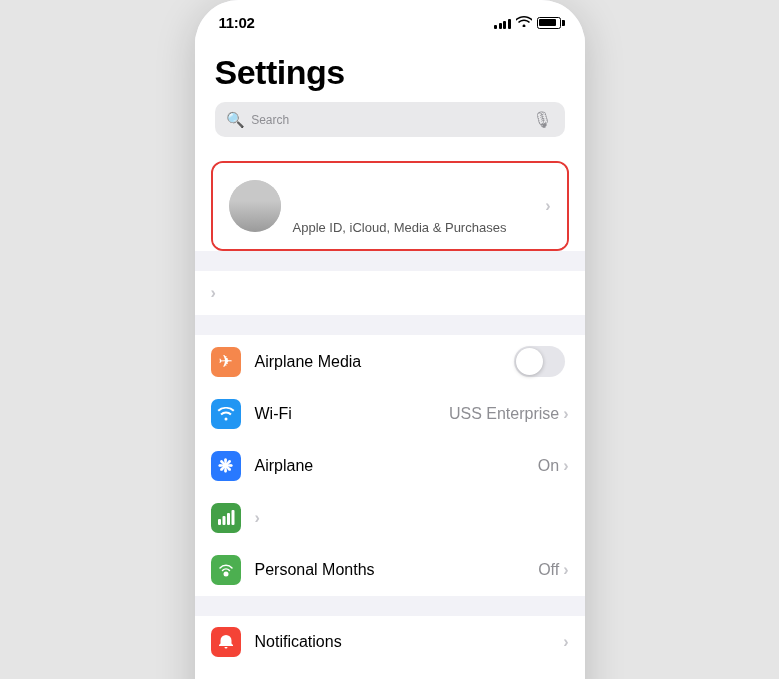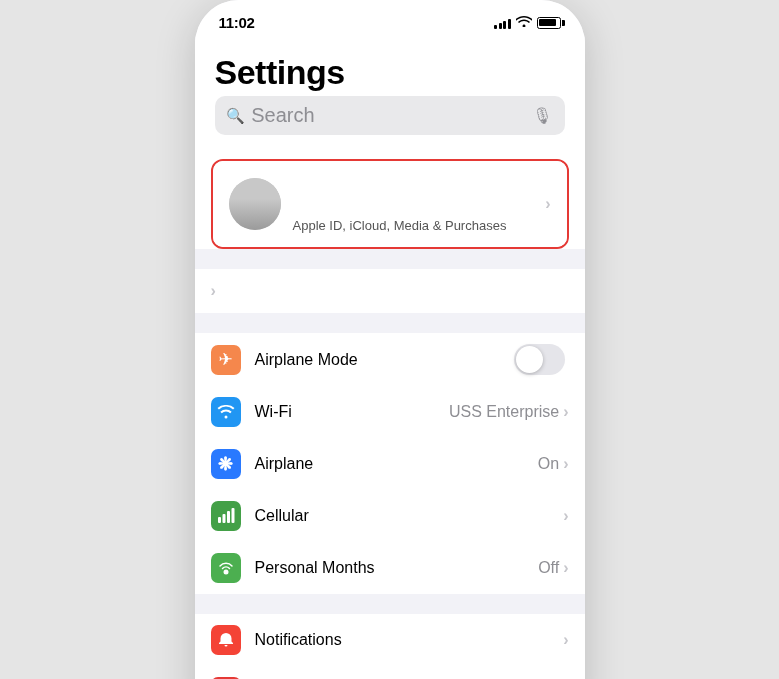--- a/index.html
+++ b/index.html
@@ -109,42 +109,42 @@
     .page-header {
       background: #fff;
       padding: 16px 20px 8px;
     }
 
     .page-title-text {
       font-size: 34px;
       font-weight: 700;
       letter-spacing: -0.5px;
       color: #000;
-      margin-bottom: 4px;
+      margin-bottom: 10px;
     }
 
     
     .search-bar {
       background: #e9e9eb;
       border-radius: 10px;
       padding: 8px 12px;
       display: flex;
       align-items: center;
       gap: 6px;
       margin-bottom: 16px;
     }
 
     .search-icon-svg {
       color: #8e8e93;
       font-size: 15px;
     }
 
     .search-placeholder {
       color: #8e8e93;
-      font-size: 20px;
+      font-size: 12px;
       flex: 1;
     }
 
     .mic-icon {
       color: #8e8e93;
       font-size: 16px;
     }
 
     
     .apple-id-section {
@@ -372,21 +372,21 @@
         <span class="chevron-right">›</span>
       </div>
     </div>
 
     <div class="section-gap"></div>
 
     <div class="list-section">
 
       <div class="list-item">
         <div class="item-icon icon-orange">✈</div>
-        <span class="item-label">Airplane Mode</span>
+        <span class="item-label">Airplane Media</span>
         <div class="toggle">
           <div class="toggle-knob"></div>
         </div>
       </div>
 
       <div class="list-item">
         <div class="item-icon icon-blue-wifi">
           <svg width="18" height="14" viewBox="0 0 18 14" fill="white">
             <path d="M9 10.5a1.5 1.5 0 110 3 1.5 1.5 0 010-3zm0-4a6 6 0 014.24 1.76l1.41-1.41A8 8 0 009 4.5a8 8 0 00-5.66 2.35l1.42 1.41A6 6 0 019 6.5zm0-5a10 10 0 017.07 2.93l1.41-1.42A12 12 0 009 0 12 12 0 00.51 3.01l1.41 1.42A10 10 0 019 1.5z"></path>
           </svg>
@@ -405,21 +405,20 @@
 
       <div class="list-item">
         <div class="item-icon icon-green-cell" style="font-size:15px;">
           <svg width="18" height="18" viewBox="0 0 18 18" fill="white">
             <rect x="1" y="10" width="3" height="6" rx="1"></rect>
             <rect x="5.5" y="7" width="3" height="9" rx="1"></rect>
             <rect x="10" y="4" width="3" height="12" rx="1"></rect>
             <rect x="14.5" y="1" width="3" height="15" rx="1"></rect>
           </svg>
         </div>
-        <span class="item-label">Cellular</span>
         <span class="chevron-right">›</span>
       </div>
 
       <div class="list-item">
         <div class="item-icon icon-green-hotspot" style="font-size:15px;">
           <svg width="18" height="18" viewBox="0 0 18 18" fill="white">
             <circle cx="9" cy="13" r="2.5"></circle>
             <path d="M5.5 9.5a5 5 0 017 0" stroke="white" stroke-width="1.5" fill="none" stroke-linecap="round"></path>
             <path d="M3 7a8 8 0 0112 0" stroke="white" stroke-width="1.5" fill="none" stroke-linecap="round"></path>
           </svg>

